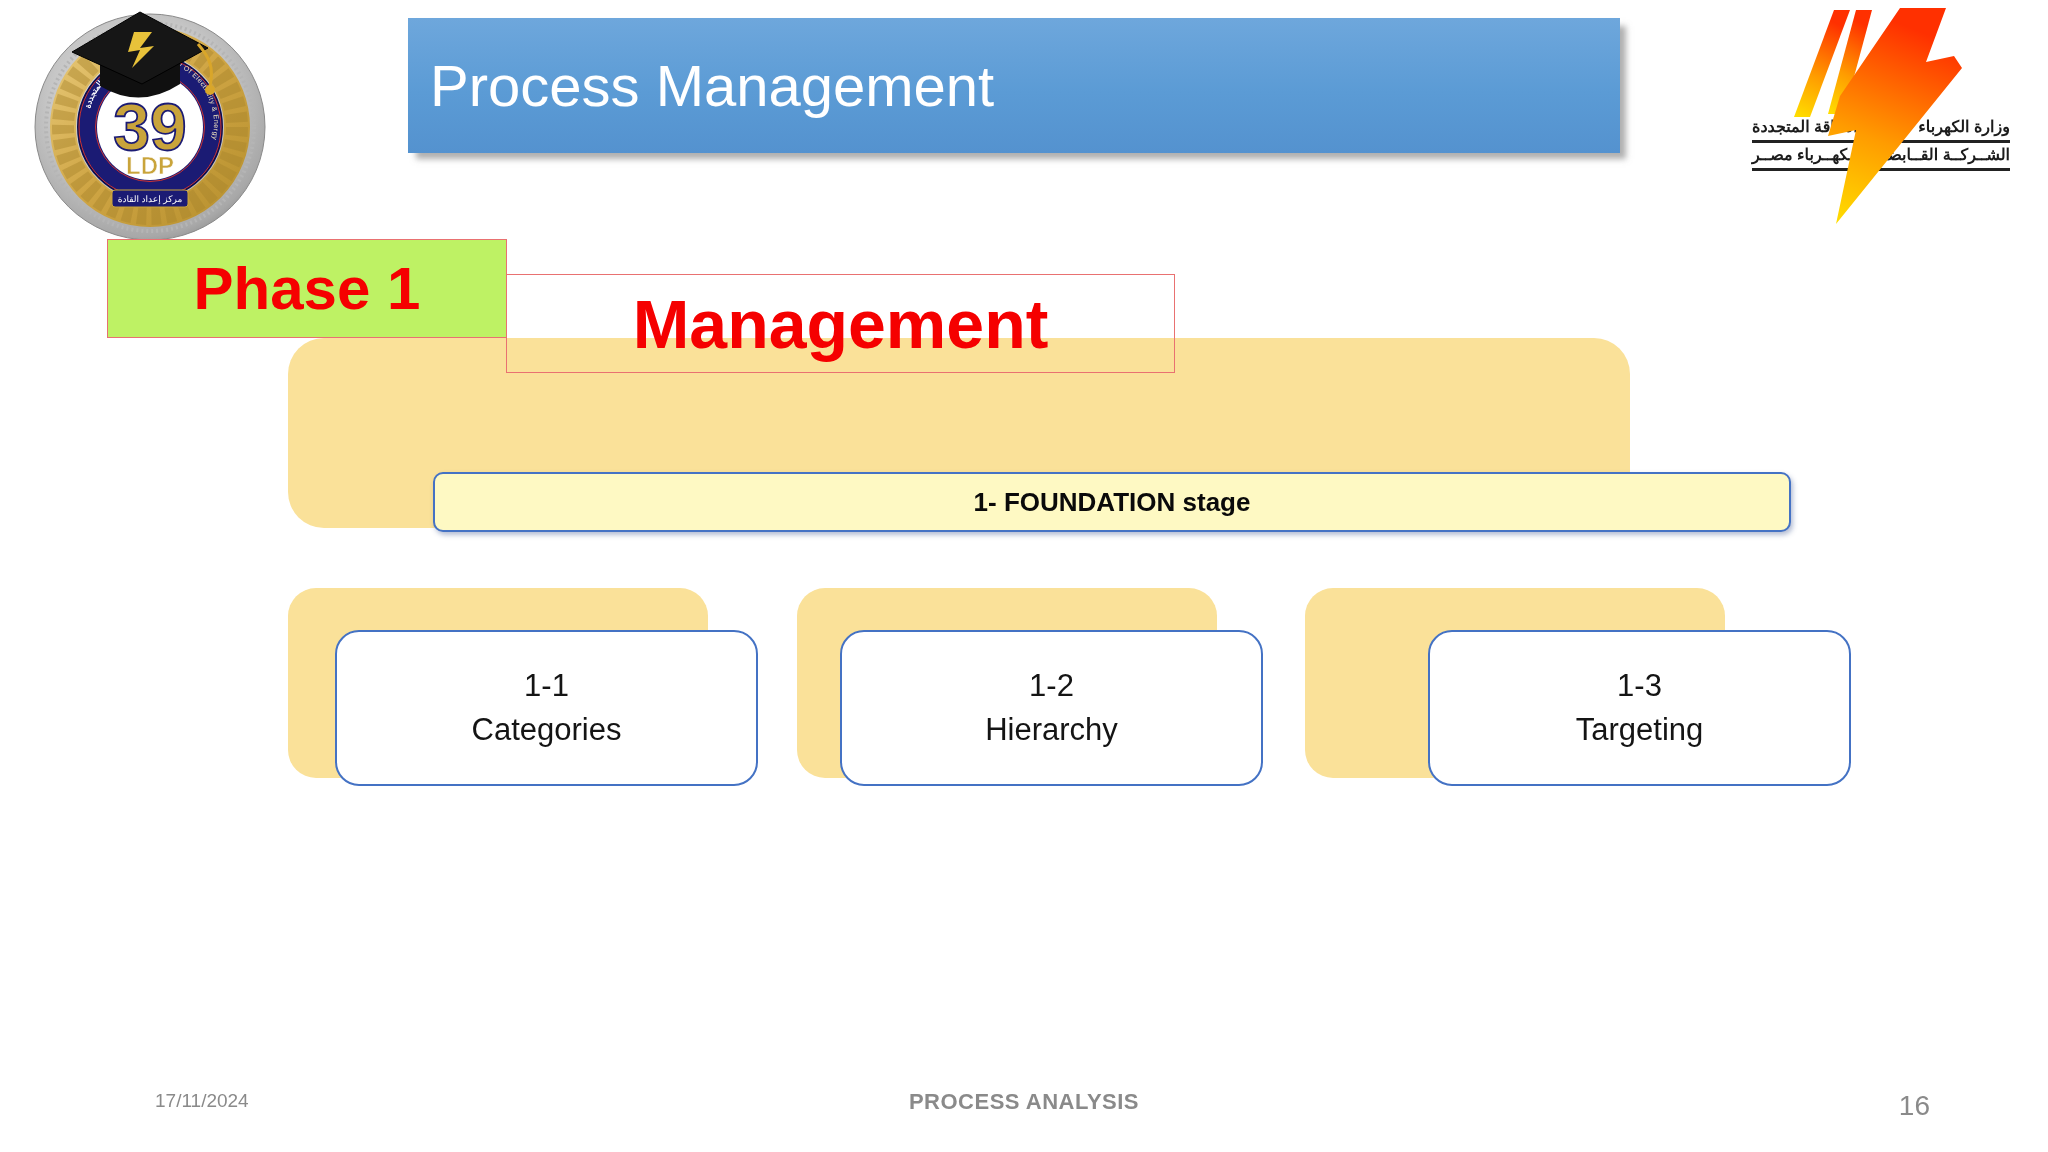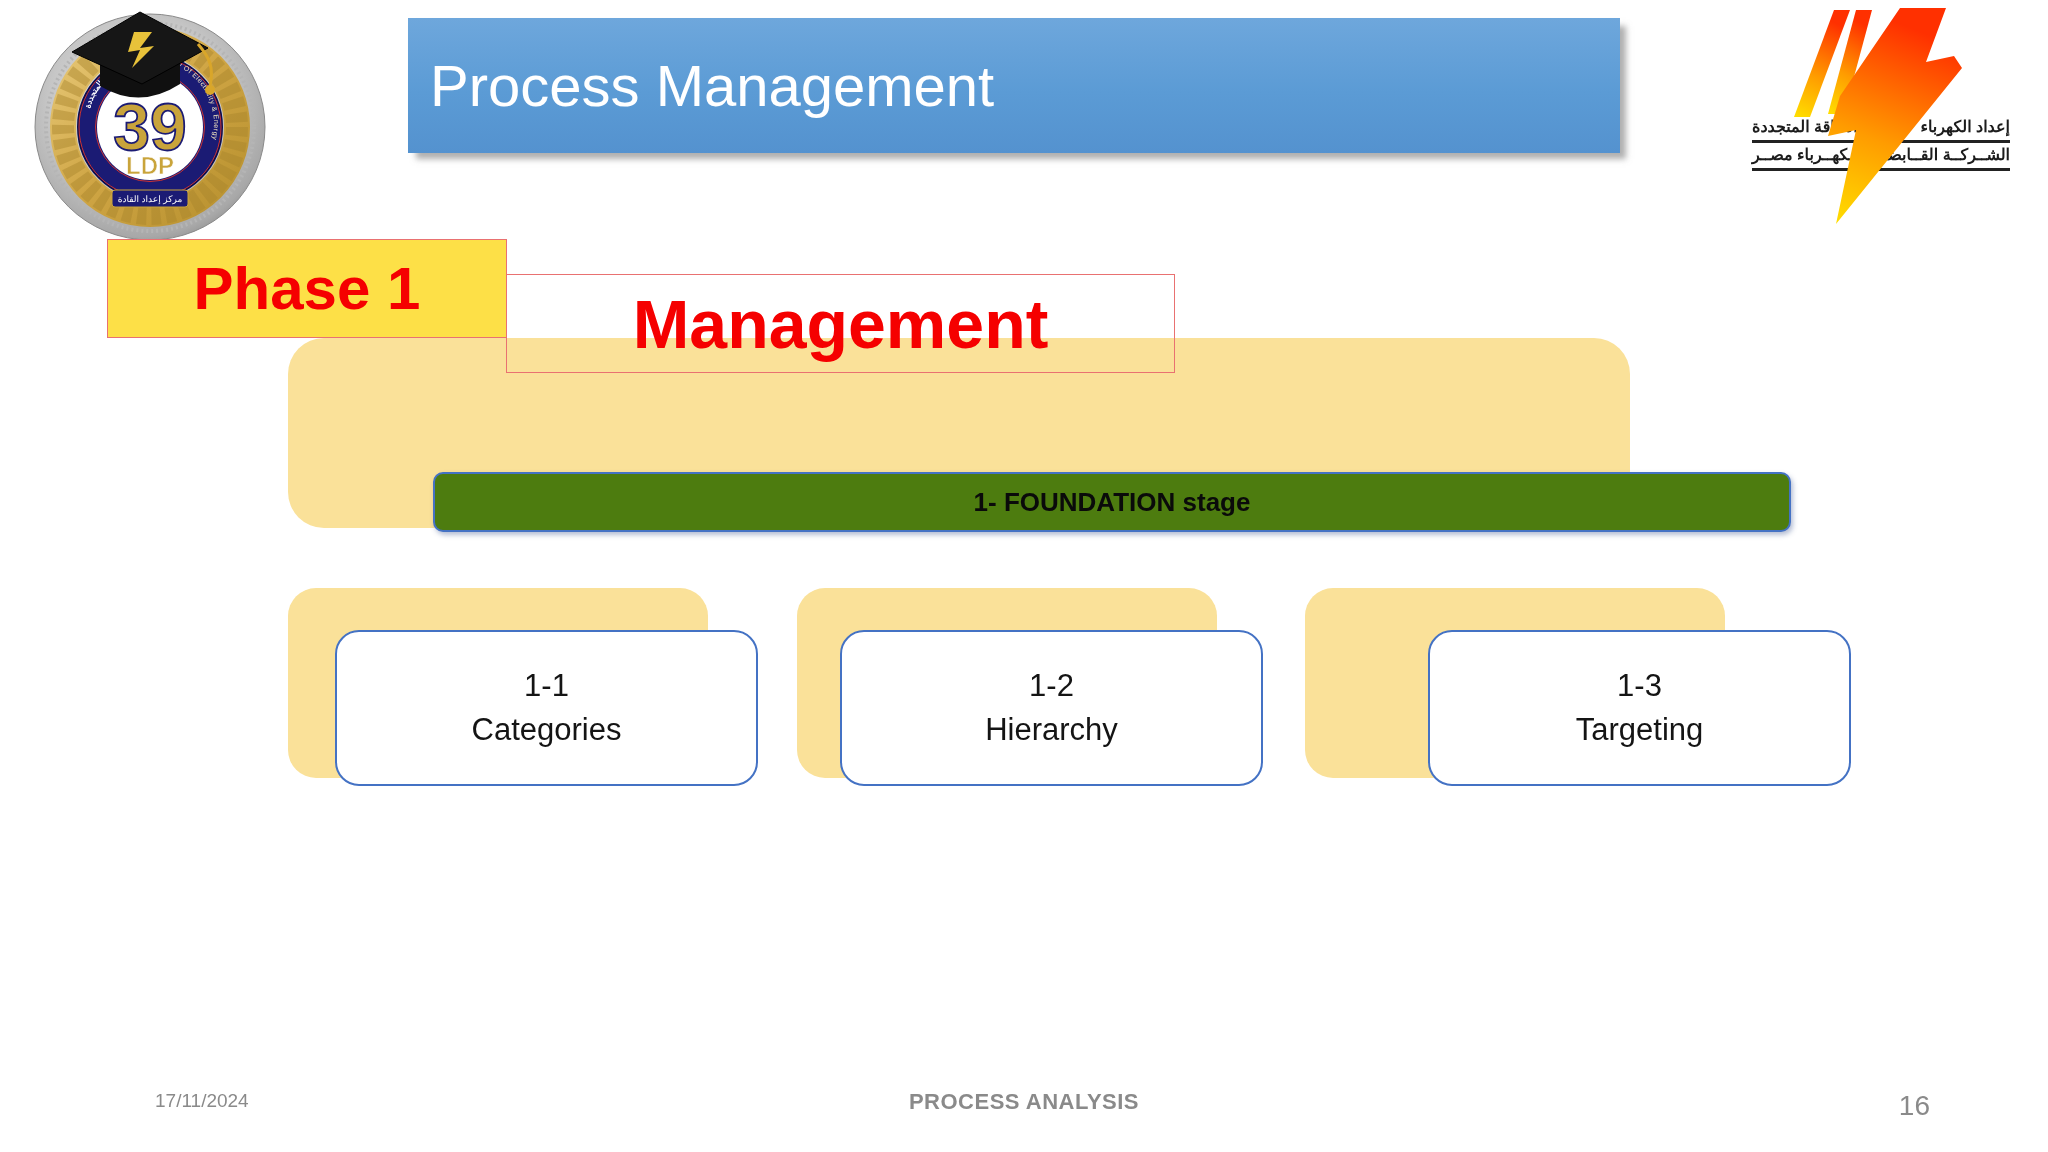--- a/index.html
+++ b/index.html
@@ -32,34 +32,34 @@
     direction:rtl;color:#1c1c1c;font-weight:bold;font-size:16px;line-height:20px;
   }
   .m-row{display:flex;justify-content:space-between;padding:2px 0 3px 0;border-bottom:3px solid #222;}
   .m-row span{white-space:nowrap;}
 
   
   .redbox{
     position:absolute;border:1.5px solid #e97171;background:transparent;
     display:flex;align-items:center;justify-content:center;z-index:6;
   }
-  .phasebox{left:107px;top:239px;width:398px;height:97px;background:#fde047;}
+  .phasebox{left:107px;top:239px;width:398px;height:97px;background:#bef264;}
   .mgmtbox{left:506px;top:274px;width:667px;height:97px;}
   .redbox .redtext{color:#f50000;font-weight:bold;white-space:nowrap;}
   .phasebox .redtext{font-size:60px;}
   .mgmtbox .redtext{font-size:68px;}
 
   
   .yellow{position:absolute;background:#fae199;border-radius:32px;}
   .yellow-main{left:288px;top:338px;width:1342px;height:190px;border-radius:36px;z-index:1;}
 
   
   .foundation{
     position:absolute;left:433px;top:472px;width:1354px;height:56px;z-index:4;
-    background:#4d7c0f;border:2.5px solid #4472c4;border-radius:10px;
+    background:#fef9c3;border:2.5px solid #4472c4;border-radius:10px;
     box-shadow:2px 3px 5px rgba(90,110,160,.45);
     display:flex;align-items:center;justify-content:center;
   }
   .foundation .ftext{font-size:26px;font-weight:bold;color:#0a0a0a;}
 
   
   .stage-yellow{width:420px;height:190px;top:588px;border-radius:28px;z-index:2;}
   .stagebox{
     position:absolute;top:630px;width:419px;height:152px;z-index:3;
     background:#ffffff;border:2.5px solid #4472c4;border-radius:24px;
@@ -131,21 +131,21 @@
         <polygon points="104,30 122,30 110,46 124,44 102,66 110,48 98,50" fill="#e8c23a"></polygon>
         <path d="M168,42 C180,56 184,66 180,84" fill="none" stroke="#d9a62a" stroke-width="3"></path>
         <circle cx="180" cy="88" r="5" fill="#d9a62a"></circle>
       </g>
     </svg>
   </div>
 
   <div class="ministry">
     <div class="m-text">
       <div class="m-row">
-        <span>إعداد الكهرباء</span>
+        <span>وزارة الكهرباء</span>
         <span>والطاقة المتجددة</span>
       </div>
       <div class="m-row">
         <span>الشــركــة القــابضــة</span>
         <span>لـكهــرباء مصــر</span>
       </div>
     </div>
     <svg class="bolts" viewBox="0 0 264 230">
       <defs>
         <linearGradient id="boltg" x1="0" y1="1" x2="0.25" y2="0">

